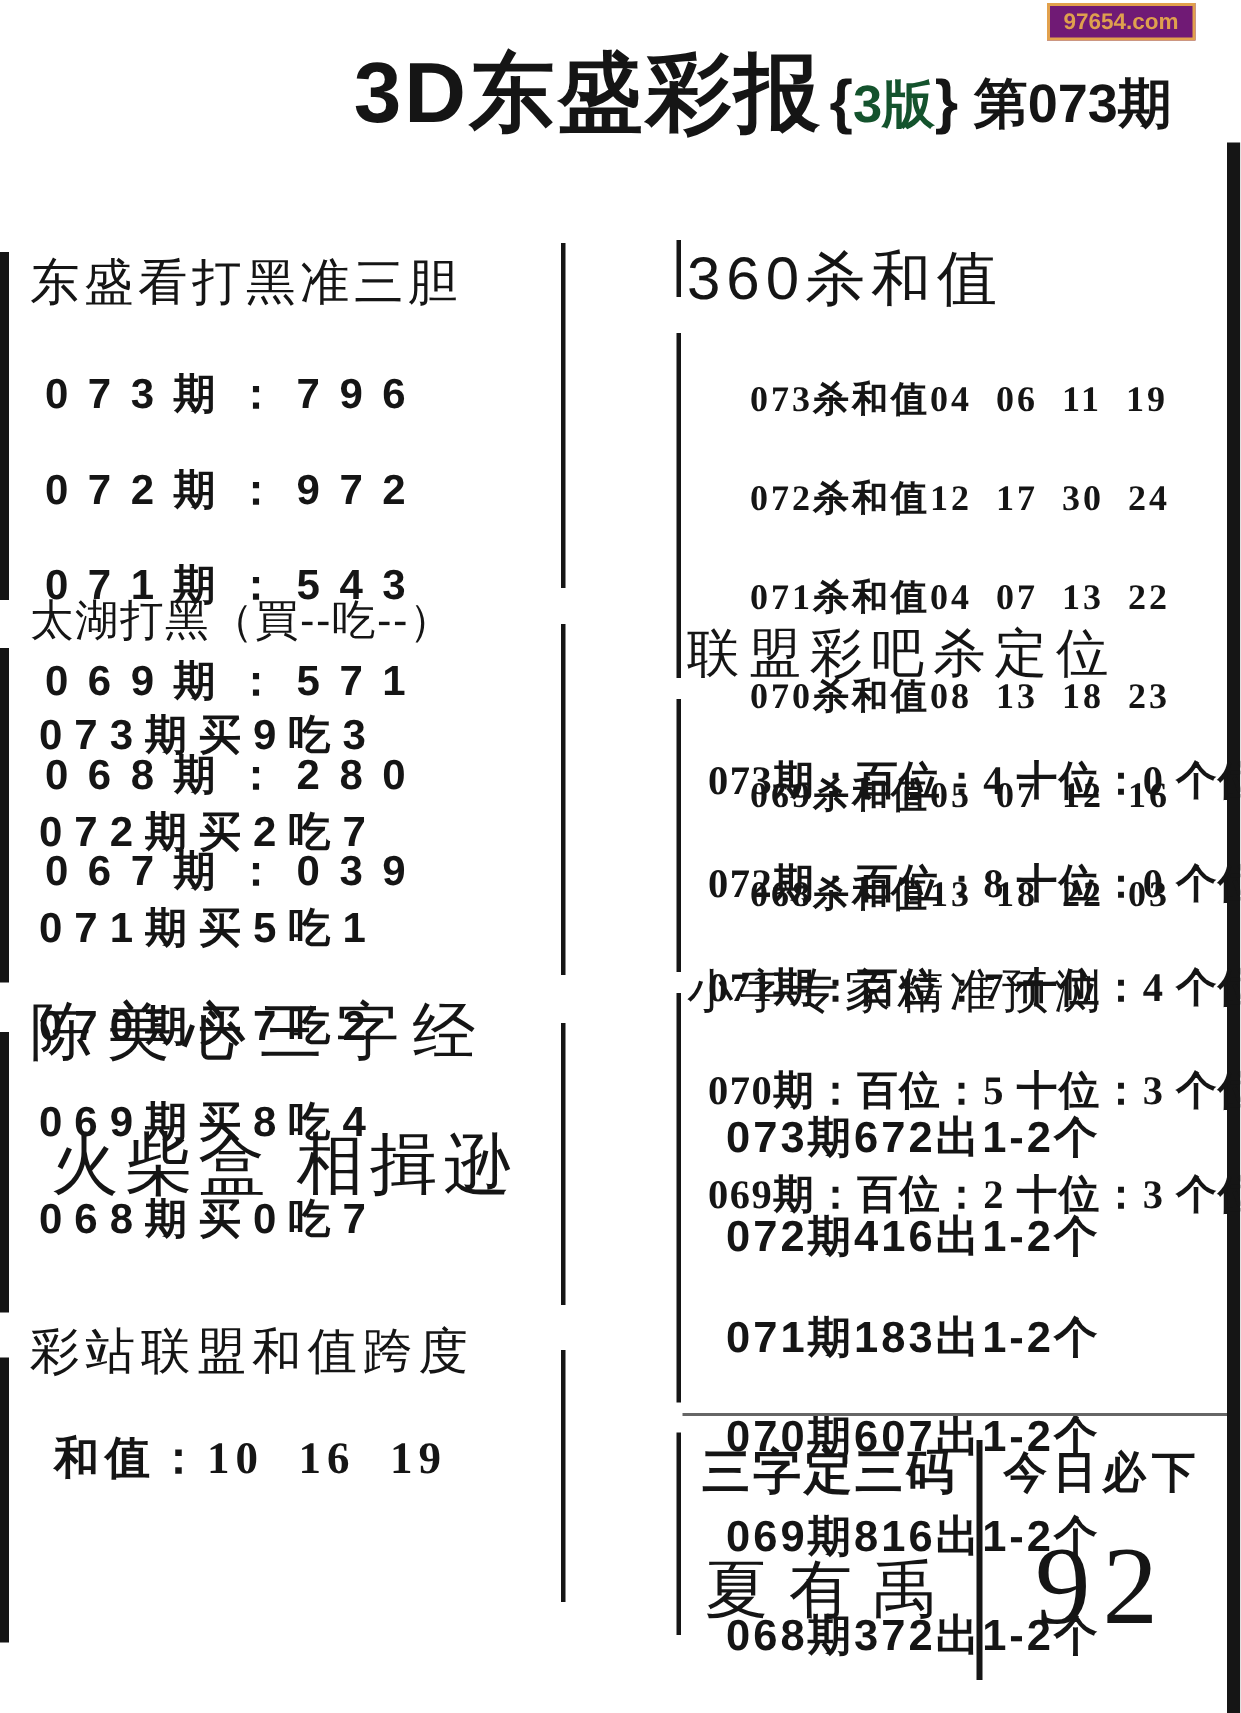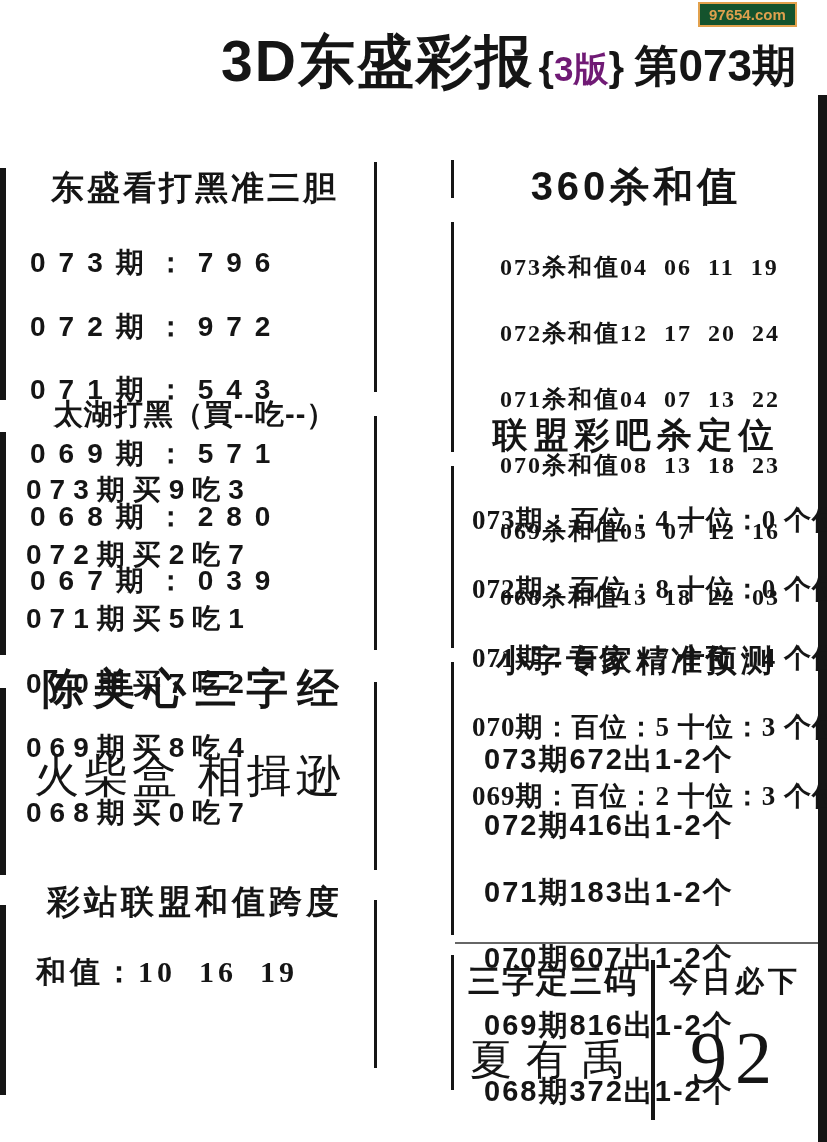--- a/index.html
+++ b/index.html
@@ -4,32 +4,32 @@
 <style>
   html,body{margin:0;padding:0;background:#ffffff;}
   .page{position:relative;width:827px;height:1142px;background:#fff;overflow:hidden;
         font-family:"Liberation Sans",sans-serif;color:#151515;}
 
   
   .masthead{position:absolute;top:24px;left:0;width:827px;text-align:center;padding-left:190px;
             box-sizing:border-box;white-space:nowrap;}
   .mast-main{font-size:57px;font-weight:900;letter-spacing:2px;vertical-align:baseline;}
   .mast-brace{font-size:40px;font-weight:700;vertical-align:baseline;}
-  .mast-edition{font-size:35px;font-weight:900;color:#701a75;vertical-align:baseline;}
-  .mast-issue{font-size:44px;font-weight:900;vertical-align:baseline;margin-left:6px;text-align:center;}
+  .mast-edition{font-size:35px;font-weight:900;color:#14532d;vertical-align:baseline;}
+  .mast-issue{font-size:36px;font-weight:900;vertical-align:baseline;margin-left:6px;text-align:center;}
 
   .watermark{position:absolute;top:2px;left:698px;border:2px solid #e2a14d;color:#dfa04e;
-             font-size:15px;font-weight:700;padding:2px 9px;background:#14532d;}
+             font-size:15px;font-weight:700;padding:2px 9px;background:#701a75;}
 
   
   .vrule{position:absolute;background:#151515;}
 
   
   .section{position:absolute;box-sizing:border-box;}
-  .sec-title{text-align:center;font-weight:700;}
+  .sec-title{text-align:left;font-weight:400;}
   .rows{white-space:pre;}
 
   
   .l1-title{font-size:33px;line-height:40px;letter-spacing:3px;}
   .l1-rows div{font-size:28px;font-weight:900;line-height:27.5px;letter-spacing:13px;padding-left:10px;}
   .l2-title{font-size:29px;line-height:36px;letter-spacing:1px;}
   .l2-rows div{font-size:28px;font-weight:900;line-height:28.5px;letter-spacing:8px;padding-left:6px;}
   .l3-title{font-family:"Liberation Serif",serif;font-size:42px;line-height:42px;letter-spacing:9px;}
   .l3-content{font-size:45px;font-weight:400;letter-spacing:4px;margin-top:36px;padding-left:14px;}
   .l4-title{font-family:"Liberation Serif",serif;font-size:33px;line-height:40px;letter-spacing:4px;}
@@ -121,21 +121,21 @@
 
   <div class="section" style="left:20px;top:882px;width:350px;">
     <div class="sec-title l4-title">彩站联盟和值跨度</div>
     <div class="l4-content">和值：10  16  19</div>
   </div>
 
   <div class="section" style="left:458px;top:162px;width:356px;">
     <div class="sec-title r1-title">360杀和值</div>
     <div class="rows r1-rows" style="margin-top:6px;">
       <div>073杀和值04  06  11  19</div>
-      <div>072杀和值12  17  20  24</div>
+      <div>072杀和值12  17  30  24</div>
       <div>071杀和值04  07  13  22</div>
       <div>070杀和值08  13  18  23</div>
       <div>069杀和值05  07  12  16</div>
       <div>068杀和值13  18  22  03</div>
     </div>
   </div>
 
   <div class="section" style="left:458px;top:414px;width:356px;">
     <div class="sec-title r2-title">联盟彩吧杀定位</div>
     <div class="rows r2-rows">

